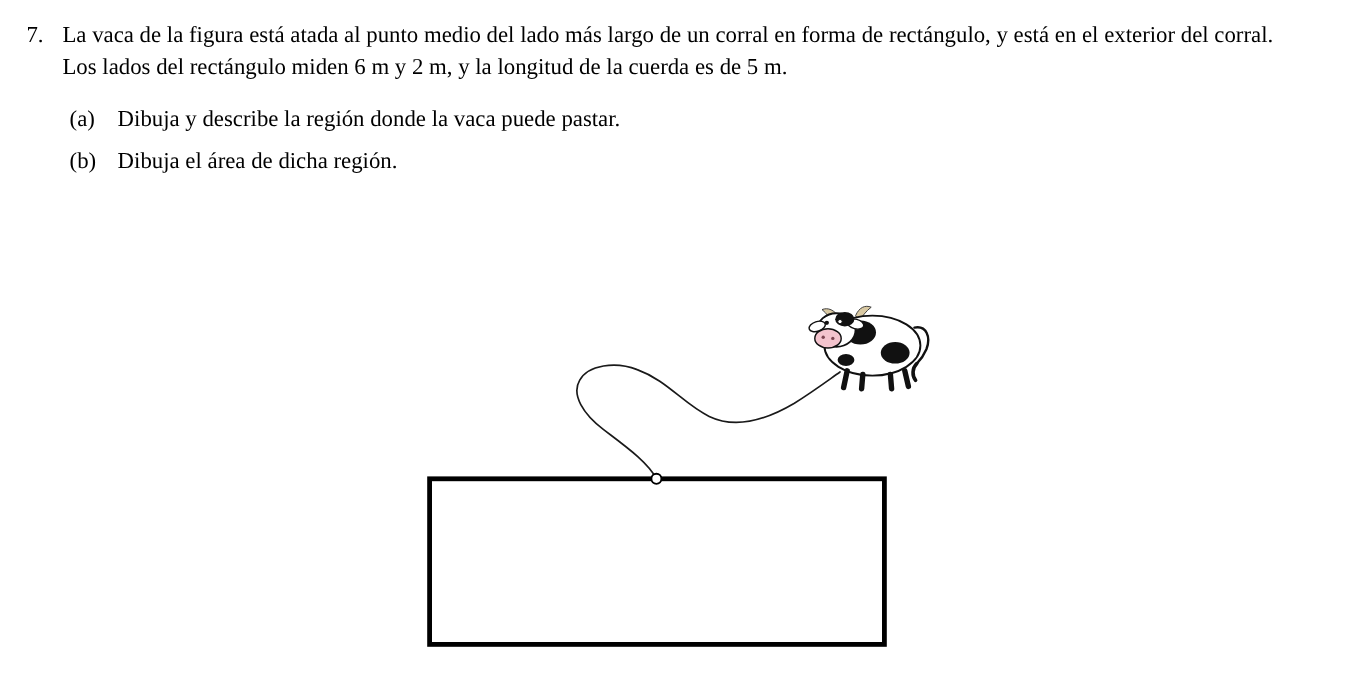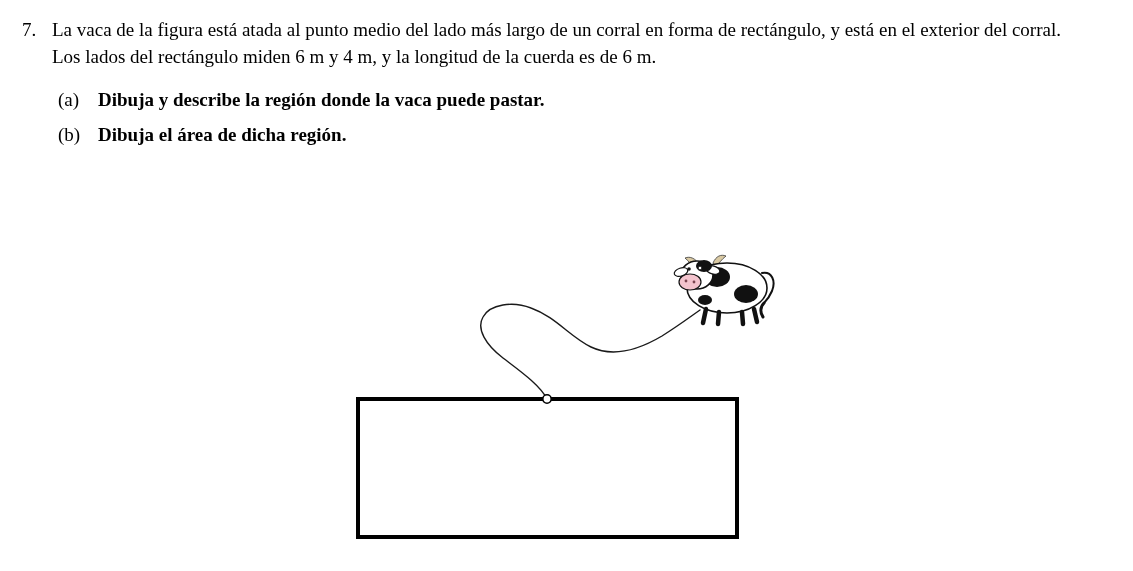--- a/index.html
+++ b/index.html
@@ -63,42 +63,41 @@
     flex: 0 0 auto;
     width: 40px;
     font-size: 19px;
     line-height: 26px;
   }
 
   .subpart-text {
     flex: 1 1 auto;
     font-size: 19px;
     line-height: 26px;
-    font-weight: bold;
   }
 
   .figure-area {
     position: absolute;
     left: 0;
     top: 225px;
     width: 1133px;
     height: 346px;
   }
 
   .figure-svg {
     display: block;
   }
 </style>
 </head>
 <body>
 
 <div class="exercise">
   <div class="problem-row">
     <div class="problem-number">7.</div>
-    <div class="problem-statement">La vaca de la figura está atada al punto medio del lado más largo de un corral en forma de rectángulo, y está en el exterior del corral. Los lados del rectángulo miden 6 m y 4 m, y la longitud de la cuerda es de 6 m.</div>
+    <div class="problem-statement">La vaca de la figura está atada al punto medio del lado más largo de un corral en forma de rectángulo, y está en el exterior del corral. Los lados del rectángulo miden 6 m y 2 m, y la longitud de la cuerda es de 5 m.</div>
   </div>
 
   <div class="subparts">
     <div class="subpart">
       <div class="subpart-label">(a)</div>
       <div class="subpart-text">Dibuja y describe la región donde la vaca puede pastar.</div>
     </div>
     <div class="subpart">
       <div class="subpart-label">(b)</div>
       <div class="subpart-text">Dibuja el área de dicha región.</div>

